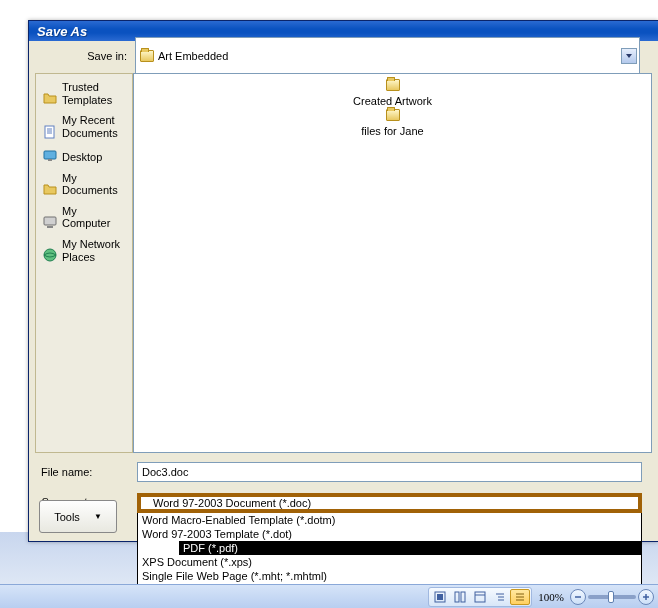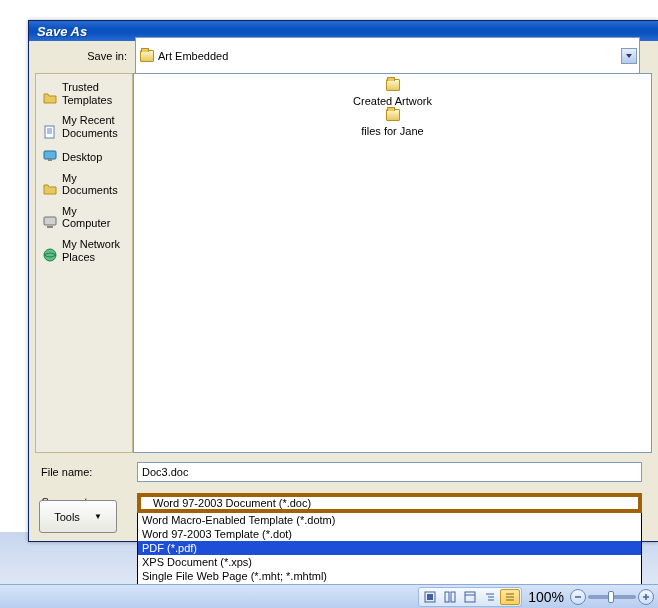--- a/index.html
+++ b/index.html
@@ -157,22 +157,23 @@
     border: 1px solid #000;
     background: #fff;
     border-top: none;
   }
   .dropdown-item {
     padding: 0 4px;
     line-height: 14px;
     cursor: pointer;
   }
   .dropdown-item.selected {
-    background: #1d4ed8;
+    background: #000000;
     color: #fff;
+    margin-left: 41px;
   }
   .tools-btn {
     position:absolute;
     bottom: 8px; left: 10px;
     width: 78px; height: 33px;
     background: linear-gradient(#fefefe,#e8e8e0);
     border: 1px solid #888;
     border-radius: 3px;
     font-family: inherit;font-size:11px;
     display:flex;align-items:center;justify-content:center;gap:14px;
@@ -194,21 +195,21 @@
     border:1px solid #a0b8e0;
     border-radius:3px;
     padding:1px;
     height:20px;
   }
   .sb-btn {
     width:20px;height:16px;display:flex;align-items:center;justify-content:center;
     cursor:pointer;border-radius:2px;
   }
   .sb-btn.active { background: linear-gradient(#ffe8a0,#ffd060); border:1px solid #c89820;}
-  .zoom-text { font-size:14px; padding:0 4px;}
+  .zoom-text { font-size:11px; padding:0 4px;font-family:Liberation Serif, serif;}
   .zoom-minus,.zoom-plus {
     width:16px;height:16px;border-radius:50%;border:1px solid #6b87b8;
     display:flex;align-items:center;justify-content:center;cursor:pointer;
     background:linear-gradient(#f0f6ff,#cde0f8);
   }
   .slider-track { width:48px;height:4px;background:#8aa0c8;border-radius:2px;position:relative;}
   .slider-thumb { position:absolute;left:20px;top:-4px;width:6px;height:12px;background:#fff;border:1px solid #6080b0;border-radius:2px;}
 </style>
 </head>
 <body>

